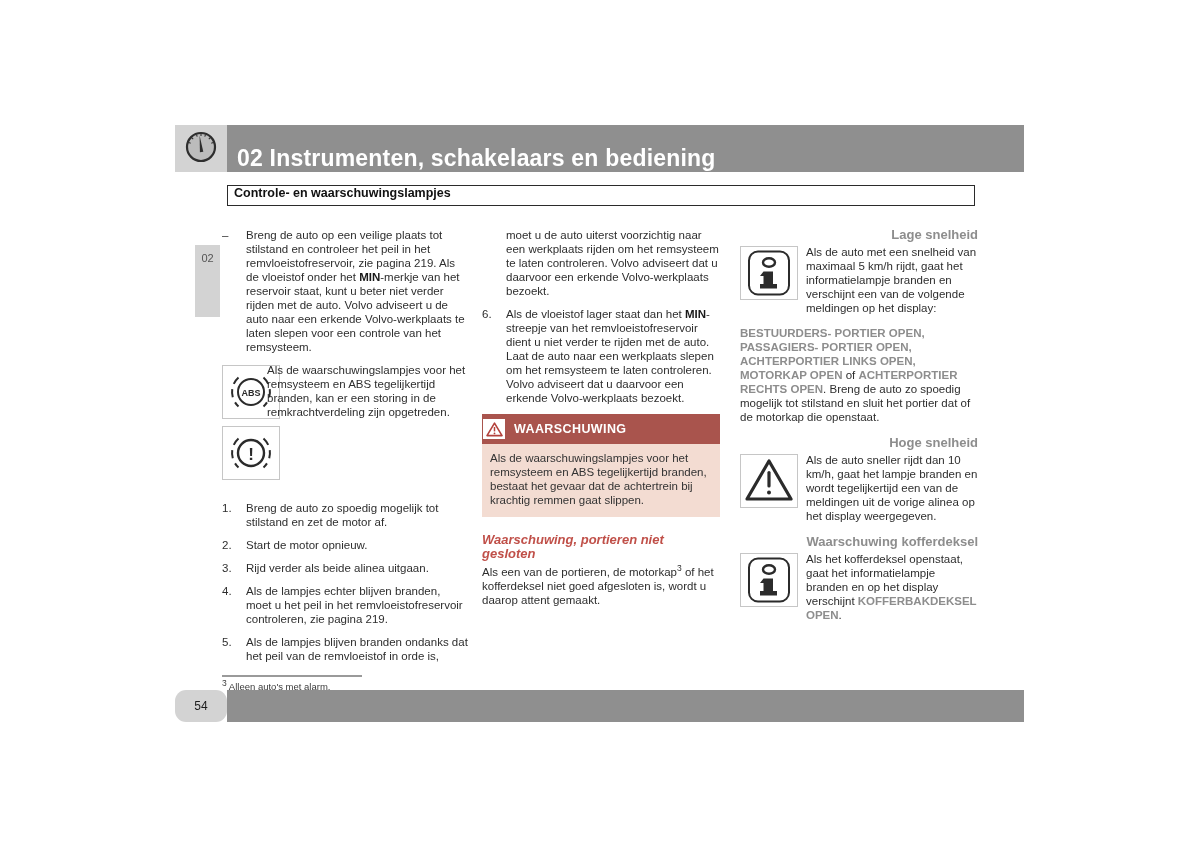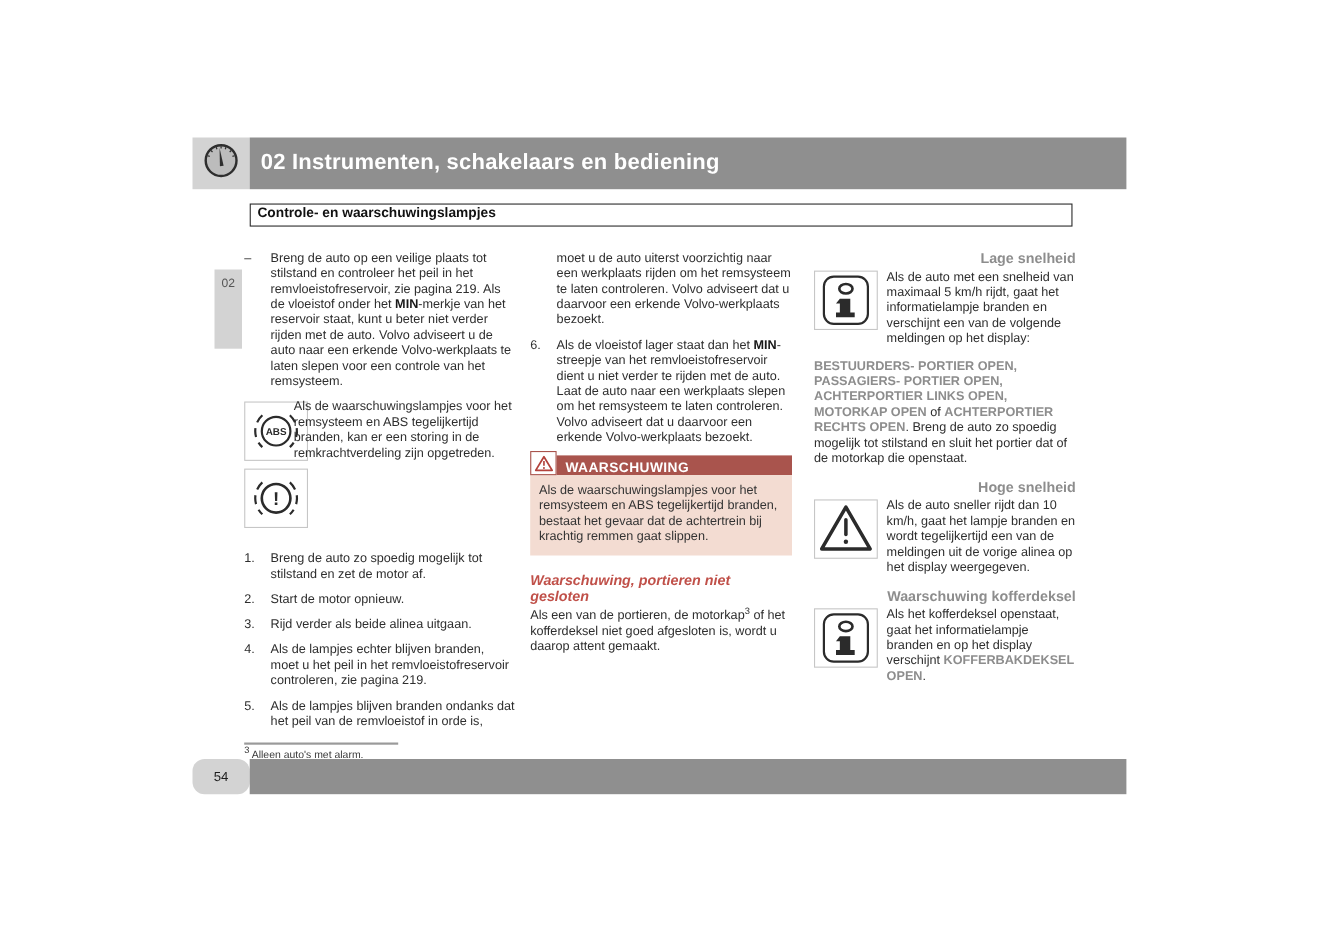--- a/index.html
+++ b/index.html
@@ -15,21 +15,21 @@
     width:1200px;height:848px;background:#ffffff;overflow:hidden;position:relative;
     font-family:"Liberation Sans","DejaVu Sans",sans-serif;color:#2e2e2e;
     -webkit-font-smoothing:antialiased;
   }
   .abs{position:absolute;}
 
   
   #header-icon-box{left:175px;top:125px;width:52px;height:47px;background:var(--light_gray);
     display:flex;align-items:center;justify-content:center;}
   #header-bar{left:227px;top:125px;width:797px;height:47px;background:var(--header_gray);
-    color:#fff;font-weight:bold;font-size:20px;display:flex;align-items:center;
+    color:#fff;font-weight:bold;font-size:23px;display:flex;align-items:flex-end;
     padding-left:10px;box-sizing:border-box;letter-spacing:.2px;}
   #section-title-box{left:227px;top:185px;width:748px;height:21px;border:1px solid #2b2b2b;
     box-sizing:border-box;display:flex;align-items:flex-start;padding-left:6px;
     font-weight:bold;font-size:12.5px;color:#111;background:#fff;}
   #chapter-tab{left:195px;top:245px;width:25px;height:72px;background:var(--light_gray);
     text-align:center;font-size:11px;color:#555;padding-top:7px;box-sizing:border-box;}
 
   
   .col{position:absolute;top:228px;font-size:11.5px;line-height:14px;color:#2e2e2e;}
   #col1{left:222px;width:246px;}
@@ -49,21 +49,21 @@
   .clear{clear:both;}
   .note-block{margin:8px 0 12px 0;}
   .steps{margin-top:2px;}
 
   
   .footnote{margin-top:12px;font-size:9.5px;color:#3a3a3a;}
   .footnote-rule{width:140px;border-top:2px solid #9a9a9a;margin-bottom:3px;}
 
   
   .warnbox{width:238px;margin-top:8px;}
-  .warnbox-header{display:flex;align-items:flex-end;height:18px;background:var(--warning_red);}
+  .warnbox-header{display:flex;align-items:center;height:30px;background:var(--warning_red);}
   .warnbox-tri{width:24px;height:22px;background:#fff;display:flex;align-items:center;
     justify-content:center;box-sizing:border-box;border:1px solid var(--warning_red);}
   .warnbox-title{color:#fff;font-weight:bold;font-size:12.5px;padding-left:8px;letter-spacing:.4px;}
   .warnbox-body{background:var(--warning_bg);padding:7px 8px 10px 8px;color:#333;}
 
   .red-heading{color:var(--heading_red);font-weight:bold;font-size:13px;margin:16px 0 4px 0;font-style:italic;}
 
   
   .gray-heading{color:var(--gray_text);font-weight:bold;font-size:13px;margin:0 0 3px 0;text-align:right;}
   .gray-strong{color:var(--gray_text);font-weight:bold;}

